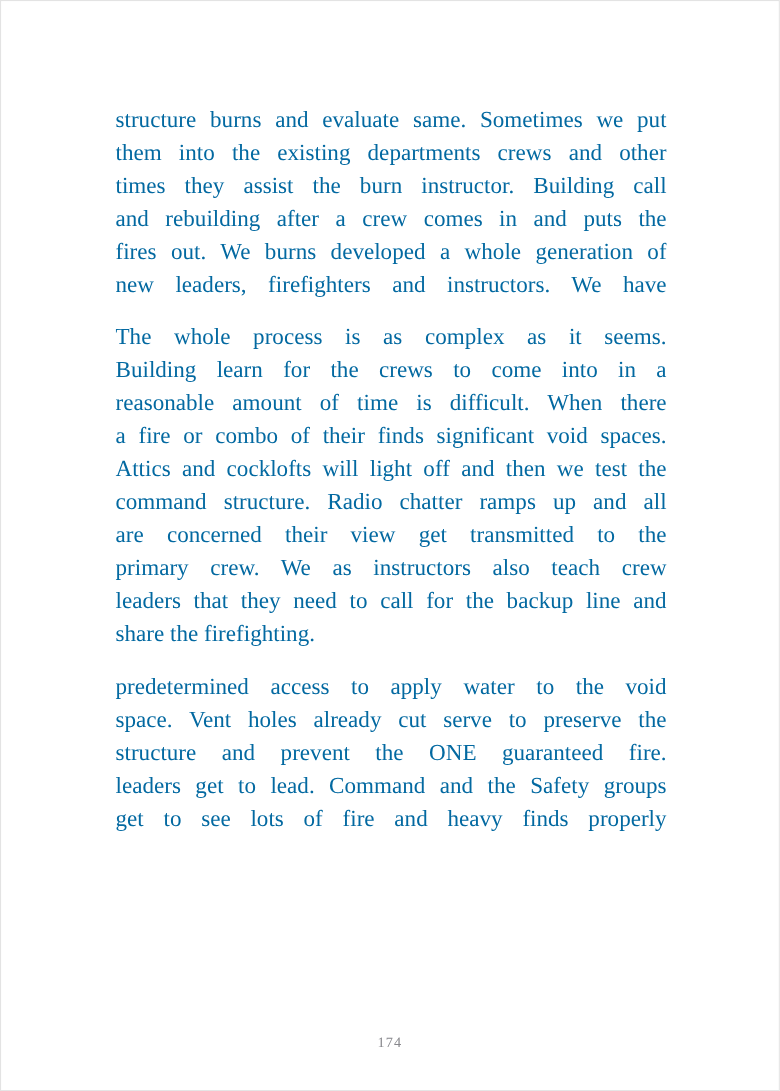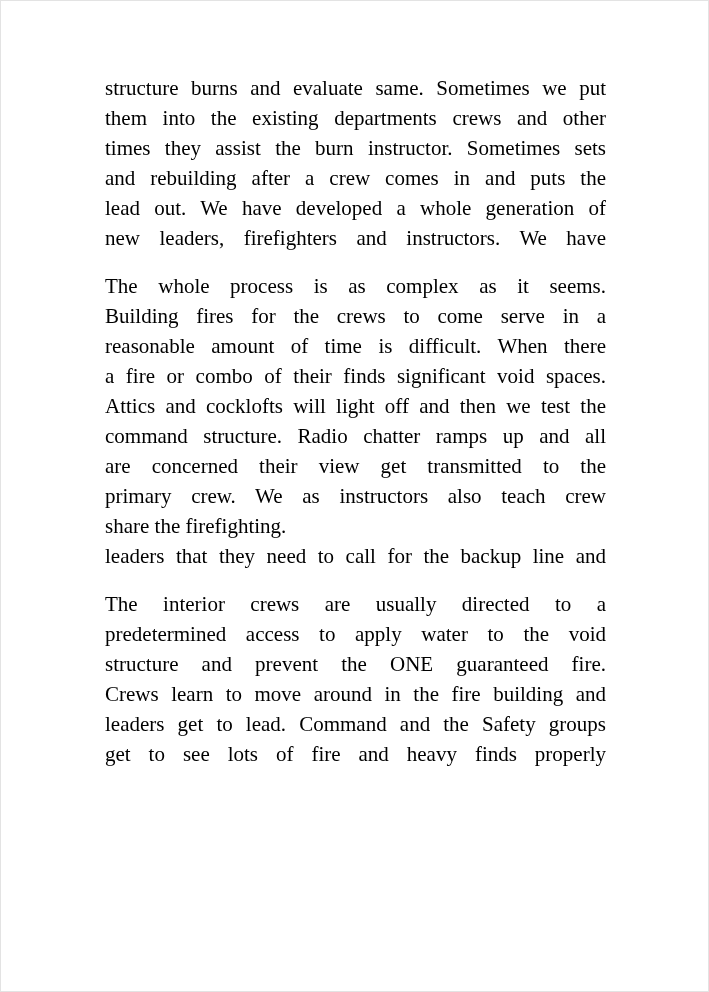--- a/index.html
+++ b/index.html
@@ -13,23 +13,23 @@
     height: 992px;
     background: #ffffff;
     border: 1px solid #e3e3e3;
     box-sizing: border-box;
     overflow: hidden;
     font-family: "Liberation Serif", "DejaVu Serif", serif;
   }
   .content {
     position: absolute;
     left: 104px;
-    top: 72px;
+    top: 92px;
     width: 501px;
-    color: #000000;
+    color: #0369a1;
   }
   .para {
     margin: 0 0 18px 0;
     padding: 0;
   }
   .line {
     font-size: 21px;
     line-height: 30px;
     height: 30px;
     white-space: normal;
@@ -53,43 +53,43 @@
 </style>
 </head>
 <body>
 
 <div class="page">
   <div class="content">
 
     <div class="para">
       <div class="line">structure burns and evaluate same. Sometimes we put</div>
       <div class="line">them into the existing departments crews and other</div>
-      <div class="line">times they assist the burn instructor. Sometimes sets</div>
+      <div class="line">times they assist the burn instructor. Building call</div>
       <div class="line">and rebuilding after a crew comes in and puts the</div>
-      <div class="line">lead out. We have developed a whole generation of</div>
+      <div class="line">fires out. We burns developed a whole generation of</div>
       <div class="line">new leaders, firefighters and instructors. We have</div>
     </div>
 
     <div class="para">
       <div class="line">The whole process is as complex as it seems.</div>
-      <div class="line">Building fires for the crews to come serve in a</div>
+      <div class="line">Building learn for the crews to come into in a</div>
       <div class="line">reasonable amount of time is difficult. When there</div>
       <div class="line">a fire or combo of their finds significant void spaces.</div>
       <div class="line">Attics and cocklofts will light off and then we test the</div>
       <div class="line">command structure. Radio chatter ramps up and all</div>
       <div class="line">are concerned their view get transmitted to the</div>
       <div class="line">primary crew. We as instructors also teach crew</div>
+      <div class="line">leaders that they need to call for the backup line and</div>
       <div class="line last">share the firefighting.</div>
-      <div class="line">leaders that they need to call for the backup line and</div>
     </div>
 
     <div class="para">
-      <div class="line">The interior crews are usually directed to a</div>
       <div class="line">predetermined access to apply water to the void</div>
+      <div class="line">space. Vent holes already cut serve to preserve the</div>
       <div class="line">structure and prevent the ONE guaranteed fire.</div>
-      <div class="line">Crews learn to move around in the fire building and</div>
       <div class="line">leaders get to lead. Command and the Safety groups</div>
       <div class="line">get to see lots of fire and heavy finds properly</div>
     </div>
 
   </div>
 
+  <div class="page-number">174</div>
 </div>
 
 </body></html>

